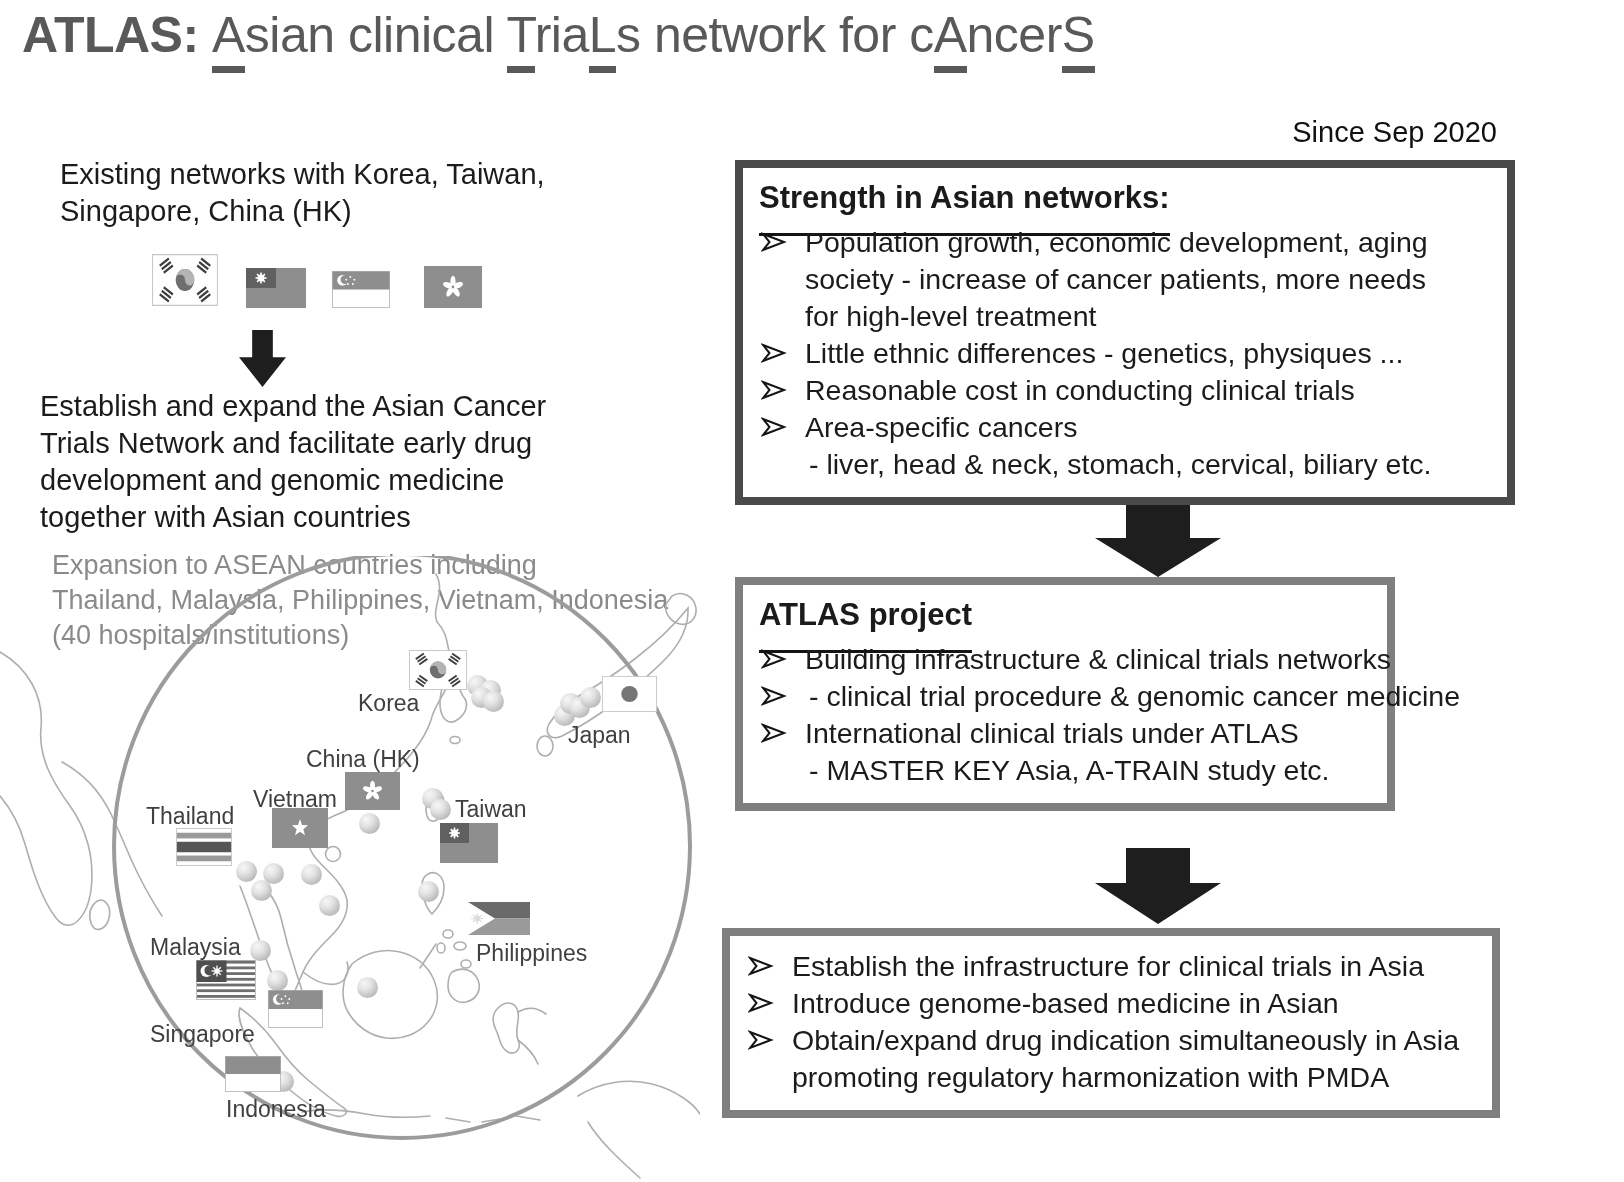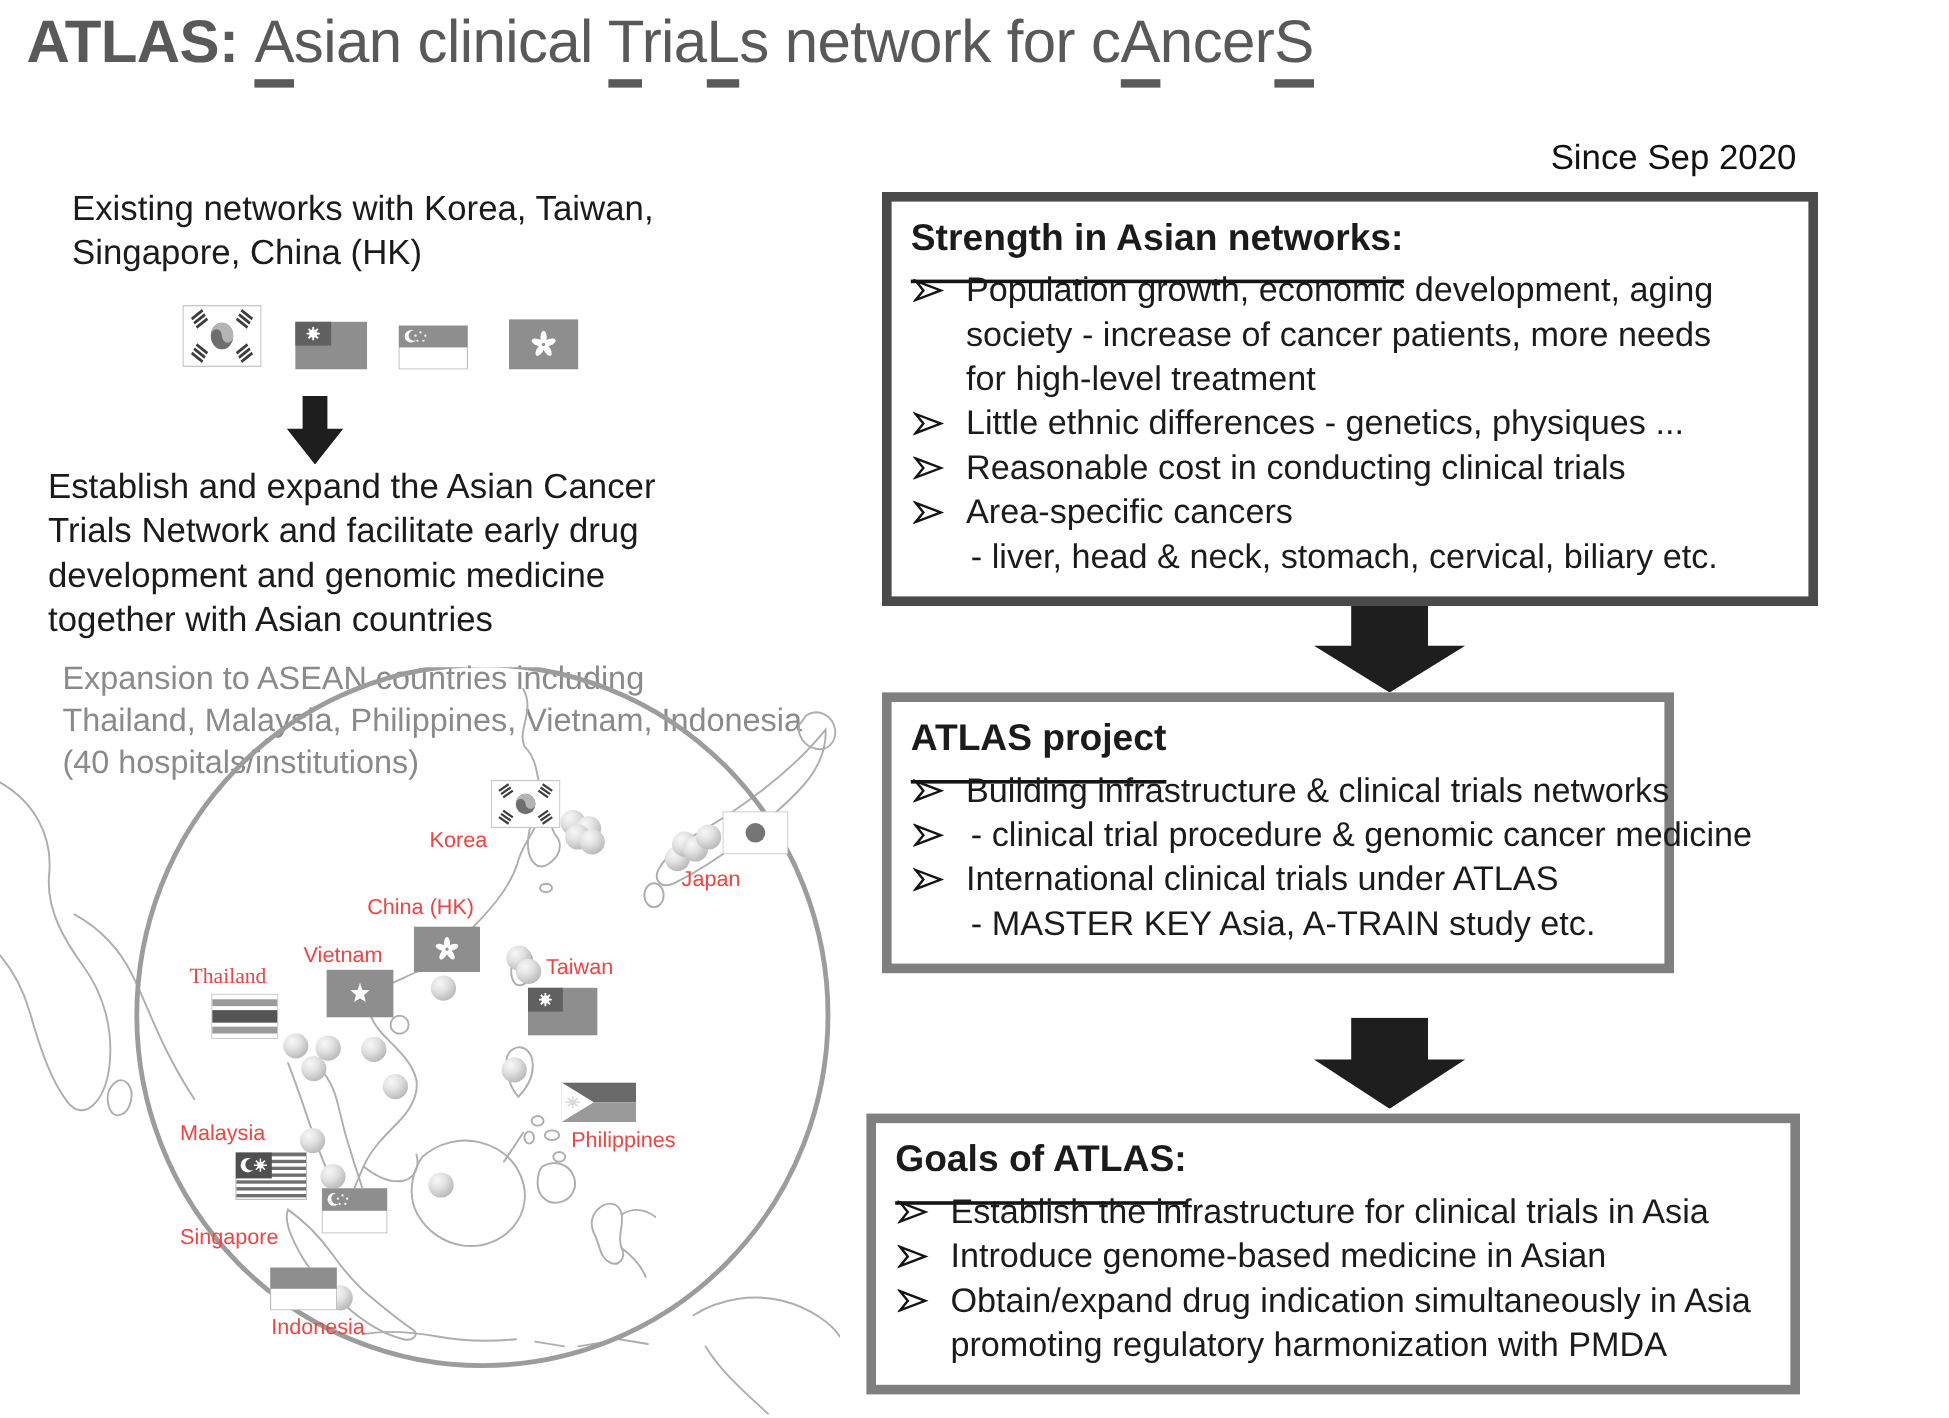--- a/index.html
+++ b/index.html
@@ -54,21 +54,21 @@
   .bullet-text{white-space:pre;}
   .bullet-sub{white-space:pre; margin-left:4px;}
   
   .map{position:absolute; left:0; top:556px; width:700px; height:626px;}
   .map svg.base{position:absolute; left:0; top:0;}
   .map-dot{
     position:absolute; width:21px; height:21px; border-radius:50%;
     background:radial-gradient(circle at 35% 30%, #f7f7f7 0%, #e2e2e2 35%, #bfbfbf 70%, #a6a6a6 100%);
   }
   .map-label{
-    position:absolute; font-size:18px; color:#ef4444; white-space:nowrap;
+    position:absolute; font-size:23px; color:#404040; white-space:nowrap;
   }
 </style>
 </head>
 <body>
 
 <svg style="position:absolute;width:0;height:0" aria-hidden="true">
   <defs>
     <g id="f-korea">
       <rect x="0.5" y="0.5" width="59" height="39" fill="#ffffff" stroke="#c8c8c8"></rect>
       <circle cx="30" cy="20" r="8.5" fill="#6e6e6e"></circle>
@@ -343,21 +343,21 @@
     <div class="flag-abs" style="left:225px;top:500px;">
       <svg class="flag" viewBox="0 0 60 40" width="56" height="36" preserveAspectRatio="none">
           <use href="#f-indonesia"></use>
         </svg>
       </div>
 
     <div class="map-label" style="left:358px;top:134px;">Korea</div>
     <div class="map-label" style="left:568px;top:166px;">Japan</div>
     <div class="map-label" style="left:306px;top:190px;">China (HK)</div>
     <div class="map-label" style="left:253px;top:230px;">Vietnam</div>
-    <div class="map-label" style="left:158px;top:247px;font-family:Liberation Serif, serif;">Thailand</div>
+    <div class="map-label" style="left:146px;top:247px;">Thailand</div>
     <div class="map-label" style="left:455px;top:240px;">Taiwan</div>
     <div class="map-label" style="left:150px;top:378px;">Malaysia</div>
     <div class="map-label" style="left:476px;top:384px;">Philippines</div>
     <div class="map-label" style="left:150px;top:465px;">Singapore</div>
     <div class="map-label" style="left:226px;top:540px;">Indonesia</div>
   </div>
 
   <div class="infobox dark box-strength">
     <h2 class="box-title"><span class="box-title-text">Strength in Asian networks:</span></h2>
     <div>
@@ -453,21 +453,20 @@
             <div class="bullet-text">International clinical trials under ATLAS</div>
             <div class="bullet-sub">- MASTER KEY Asia, A-TRAIN study etc.</div>
           </div>
         </div>
       </div>
   </div>
 
   <div class="down-arrow arrow-big arrow-2"></div>
 
   <div class="infobox box-goals">
-    <h2 class="box-title"><span class="box-title-text">Goals of ATLAS:</span></h2>
     <div>
 
         <div class="bullet">
           <span class="bullet-glyph">
             <svg width="26" height="20" viewBox="0 0 26 20">
               <path d="M2,2 L23,10 L2,18 L8.5,10 Z" fill="#ffffff" stroke="#141414" stroke-width="2"></path>
             </svg>
           </span>
           <div class="bullet-body">
             <div class="bullet-text">Establish the infrastructure for clinical trials in Asia</div>

